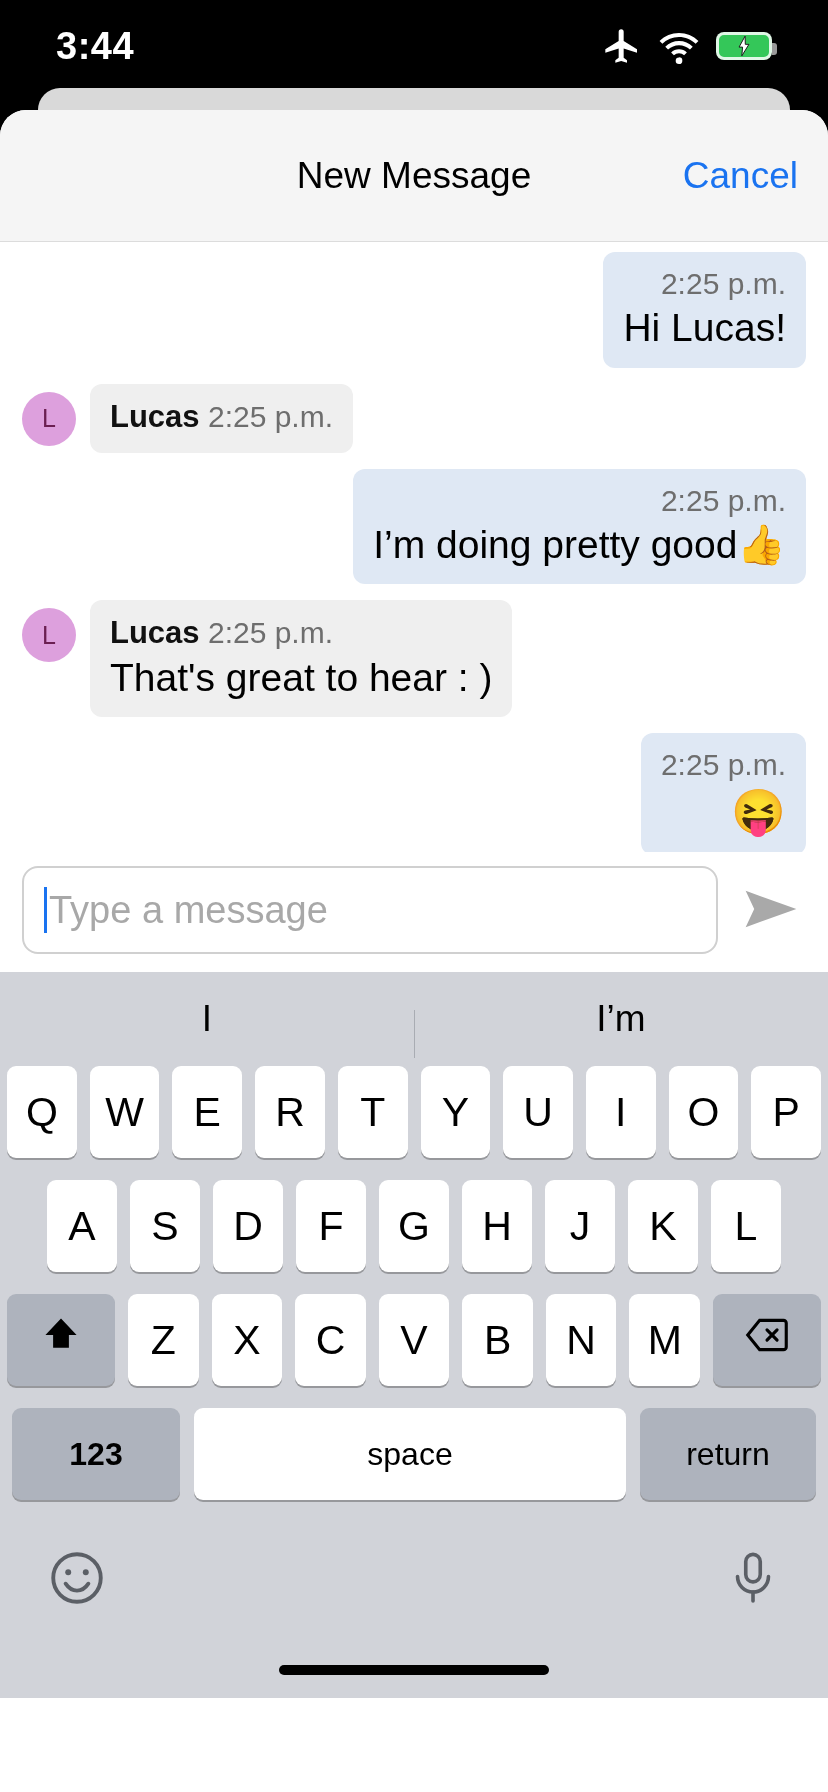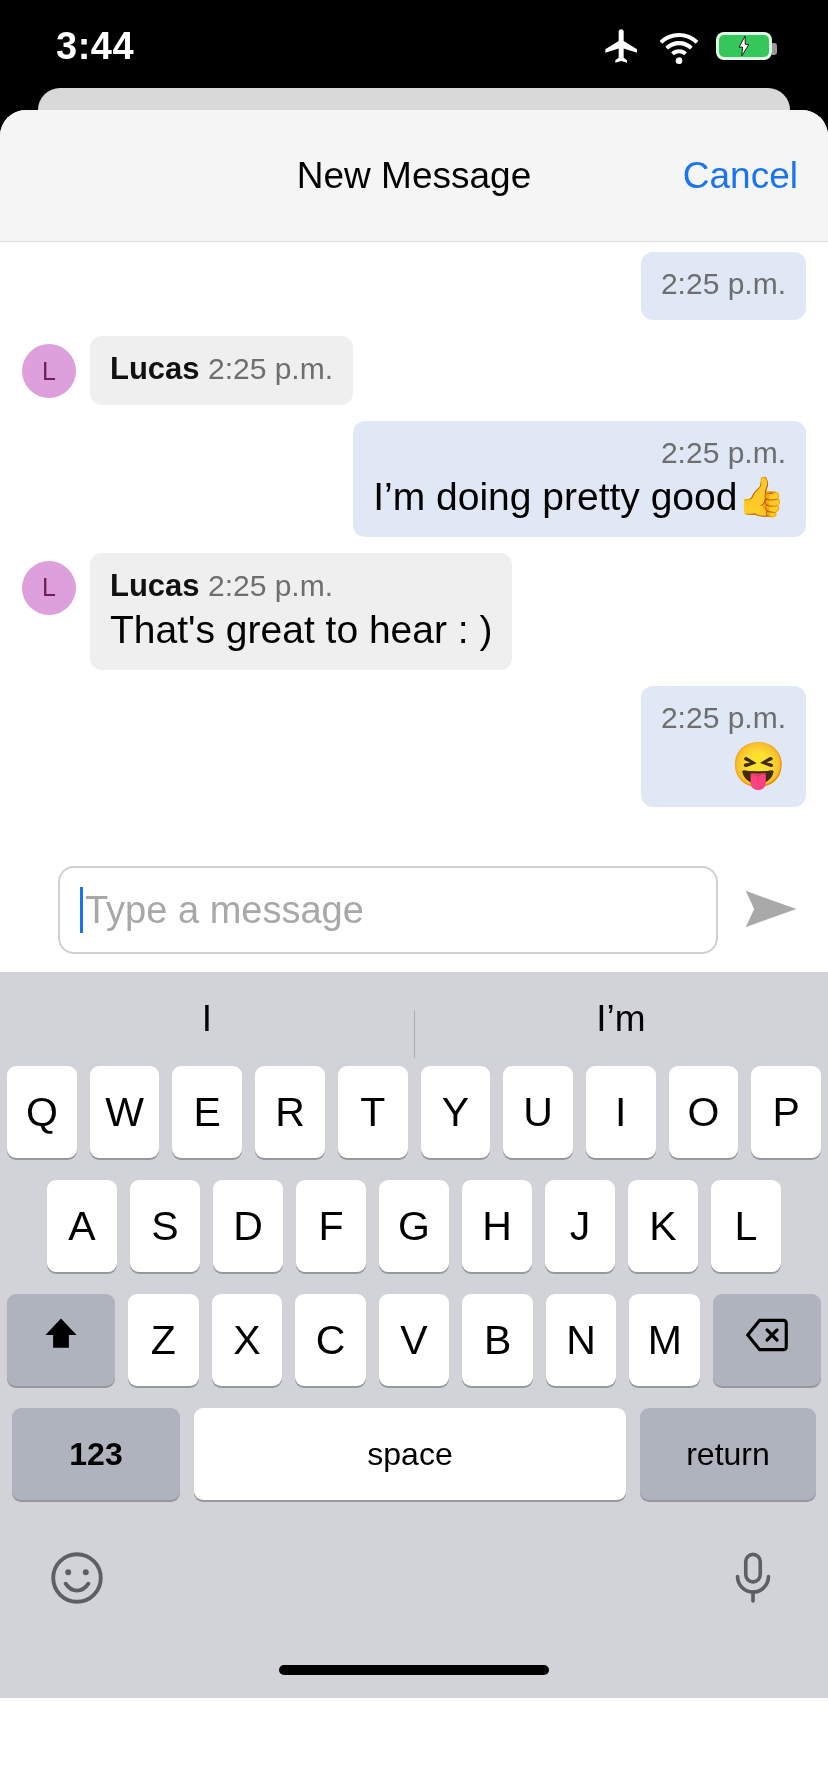--- a/index.html
+++ b/index.html
@@ -87,21 +87,21 @@
   .body { font-size: 39px; color: #000; line-height: 1.22; white-space: nowrap; }
   .body.emoji-only { font-size: 44px; }
 
   
   .composer {
     display: flex; align-items: center; padding: 14px 22px 18px 22px;
     background: #fff; gap: 18px;
   }
   .input-box {
     flex: 1; height: 88px; border: 2px solid #d0d0d0; border-radius: 16px;
-    display: flex; align-items: center; padding: 0 20px; background: #fff; margin-left: 36px;
+    display: flex; align-items: center; padding: 0 20px; background: #fff;
   }
   .caret { width: 3px; height: 46px; background: #1a73f0; margin-right: 2px; }
   .placeholder { font-size: 38px; color: #a8a8a8; }
   .send-btn {
     width: 70px; height: 70px; display: flex; align-items: center;
     justify-content: center; background: none; border: none; cursor: pointer;
   }
 
   
   .keyboard { background: #d1d3d9; width: 828px; padding-top: 0; }
@@ -182,20 +182,21 @@
       <button class="cancel-btn">Cancel</button>
     </div>
 
     <div class="convo">
 
       <div class="msg-row out">
         <div class="bubble out">
           <div class="meta">
             <span class="time">2:25 p.m.</span>
           </div>
+          <div class="body">Hi Lucas!</div>
         </div>
       </div>
 
       <div class="msg-row in">
         <div class="avatar">L</div>
         <div class="bubble in">
           <div class="meta">
             <span class="sender">Lucas</span>
             <span class="time">2:25 p.m.</span>
           </div>

